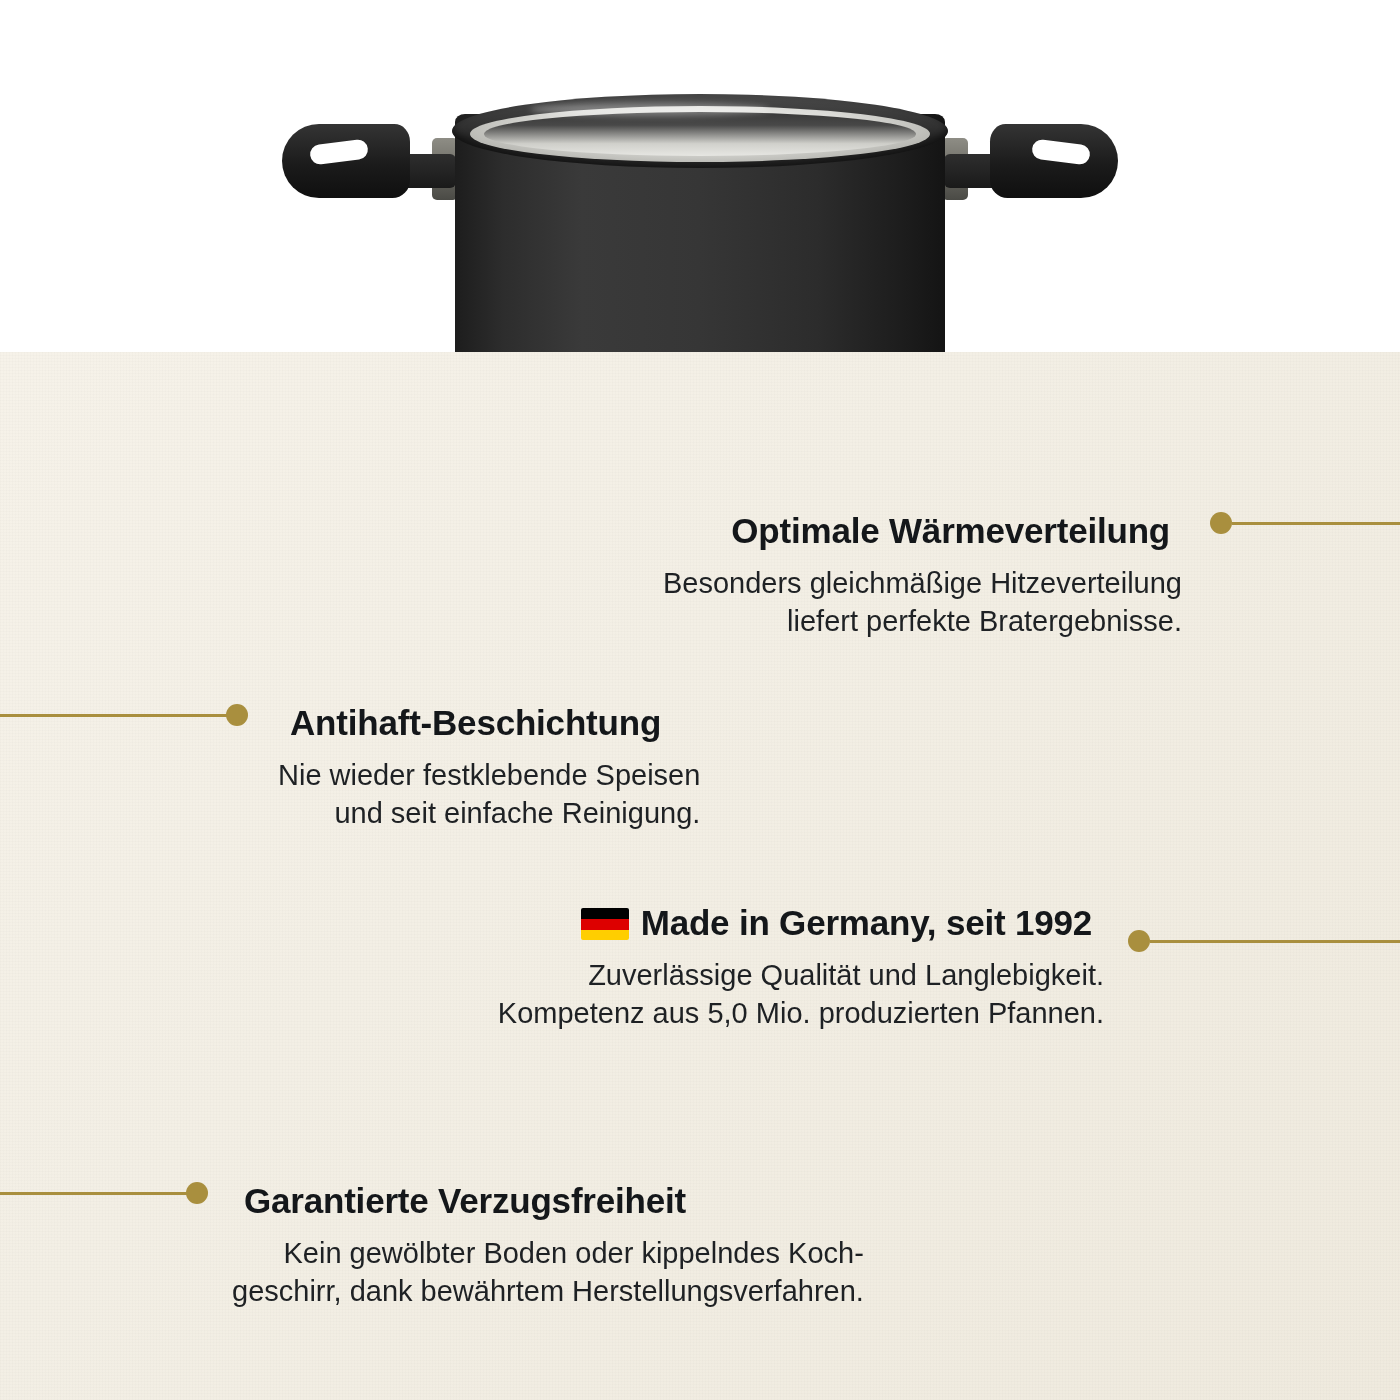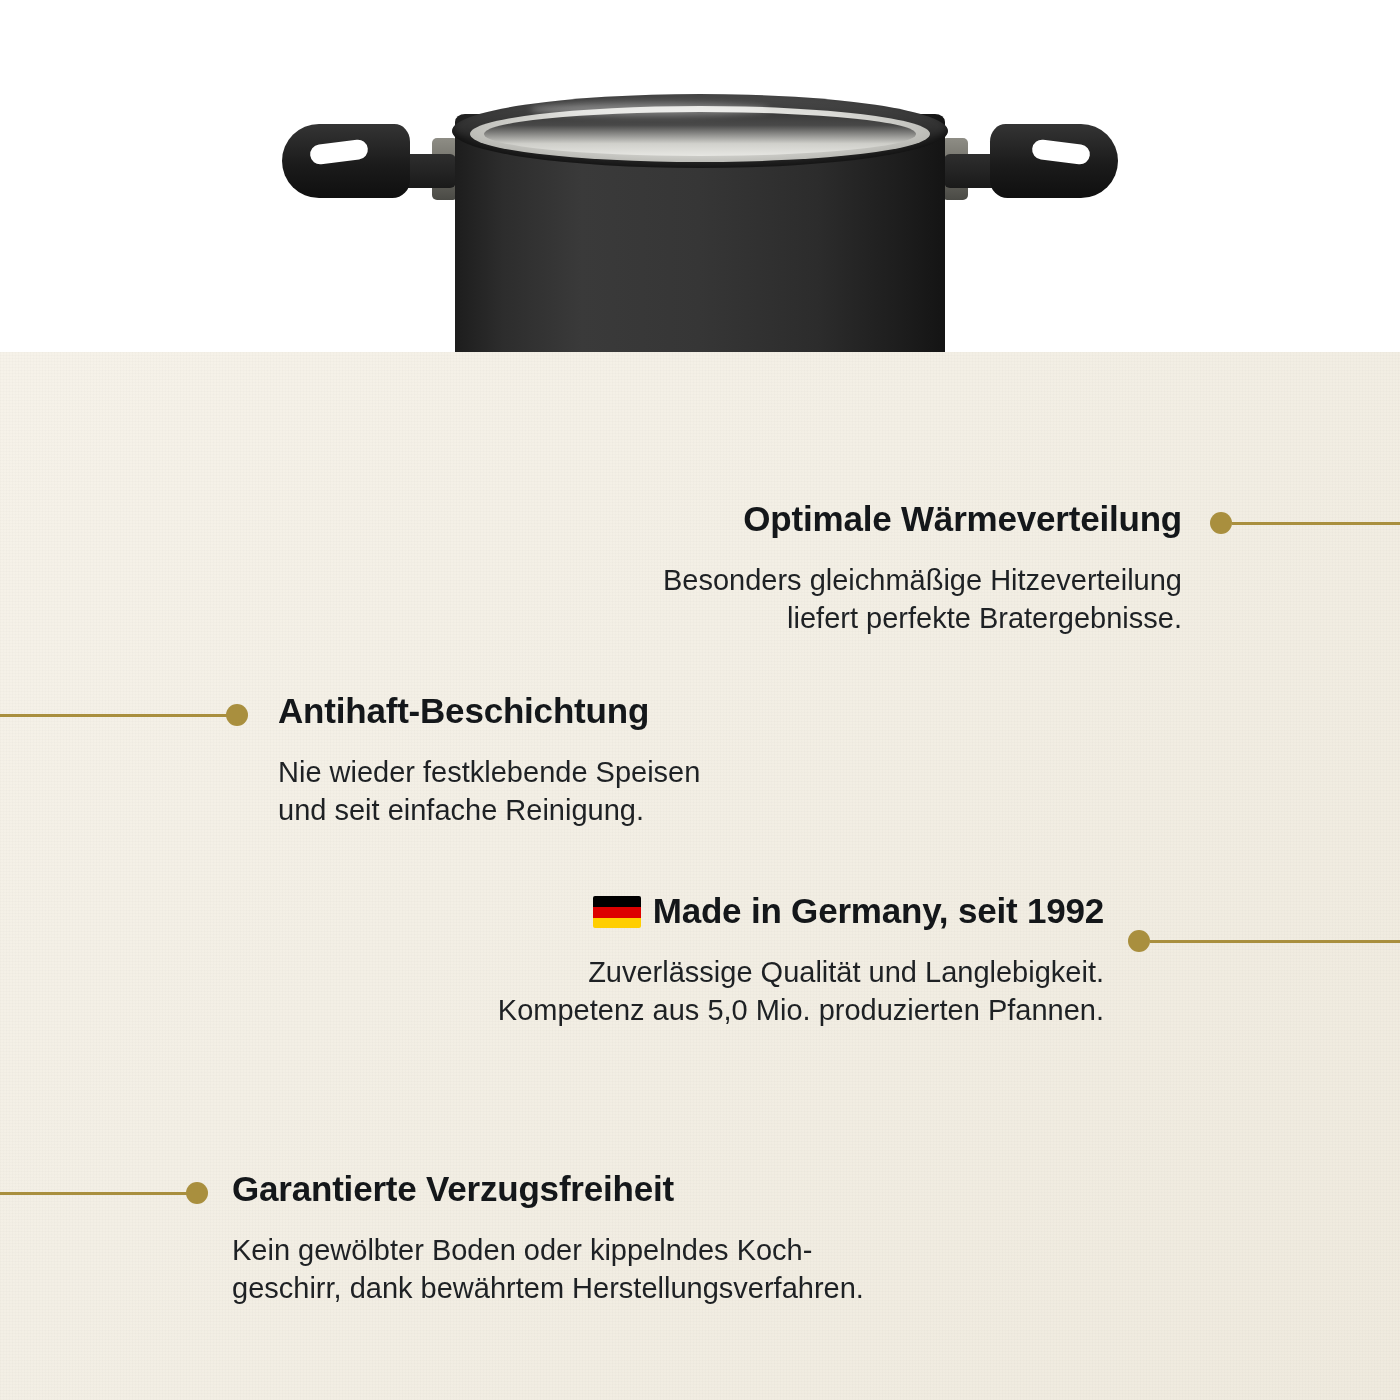--- a/index.html
+++ b/index.html
@@ -172,41 +172,41 @@
     position: absolute;
   }
 
   .feature-title {
     font-size: 35px;
     font-weight: bold;
     color: #14171a;
     letter-spacing: -0.2px;
     white-space: nowrap;
     line-height: 1.1;
-    margin: 0;
+    margin: 12px;
     display: flex;
     align-items: center;
     gap: 12px;
   }
   .feature-desc {
     font-size: 29px;
     color: #1e2124;
     line-height: 1.33;
-    margin-top: 22px;
+    margin-top: 13px;
     white-space: pre-line;
   }
 
   .align-right .feature-title,
   .align-right .feature-desc {
     text-align: right;
   }
   .align-right .feature-title { justify-content: flex-end; }
   .align-left .feature-title,
   .align-left .feature-desc {
-    text-align: left;
+    text-align: right;
   }
 
   
   .connector {
     position: absolute;
     height: 3px;
     background: #a98f3e;
   }
   .dot {
     position: absolute;

